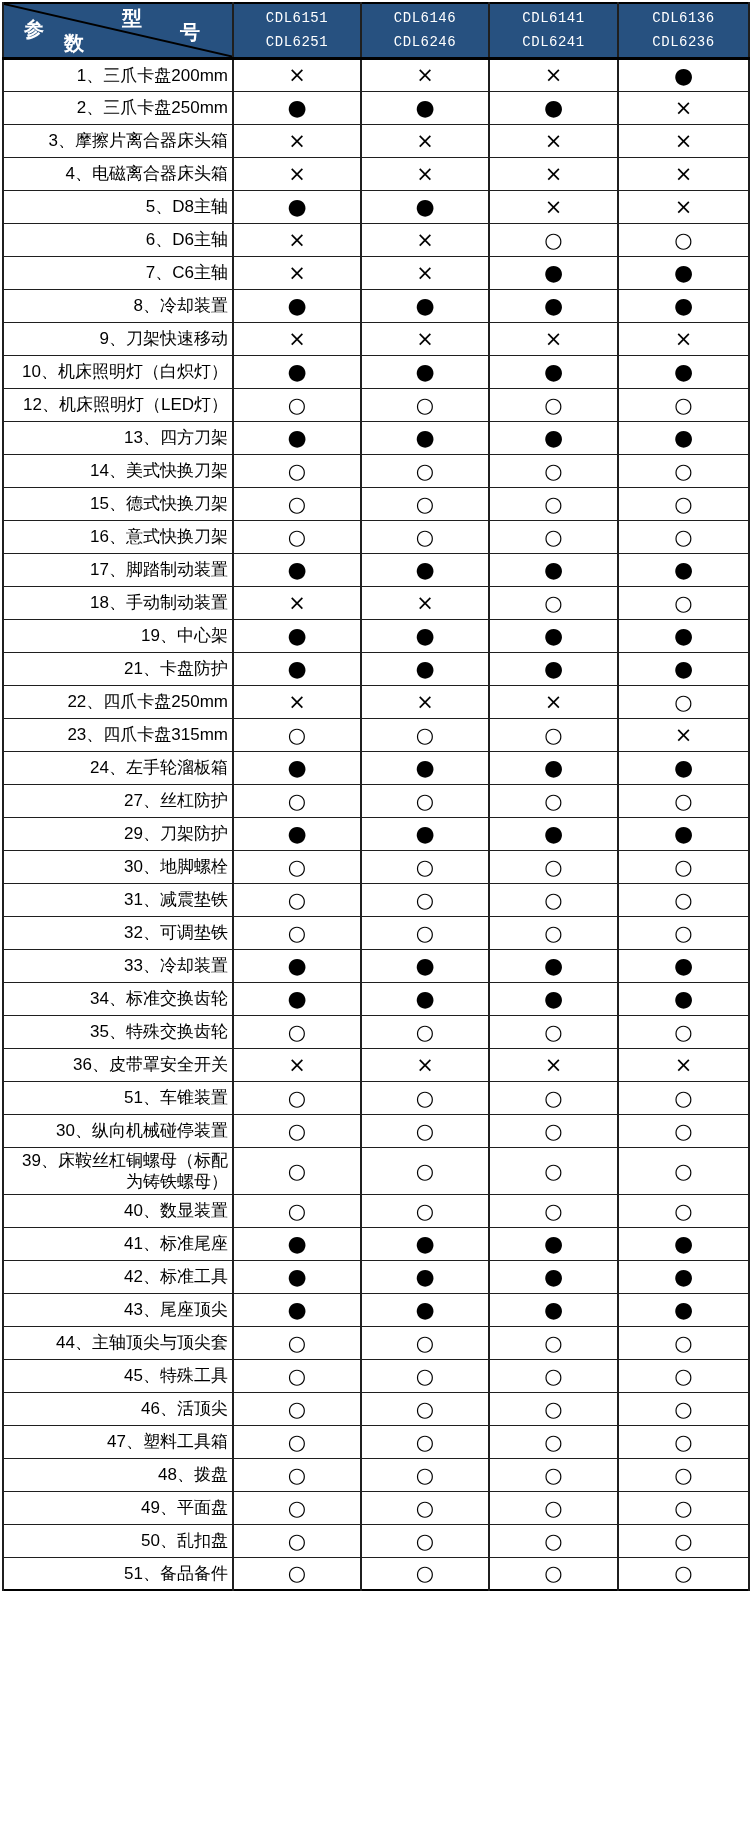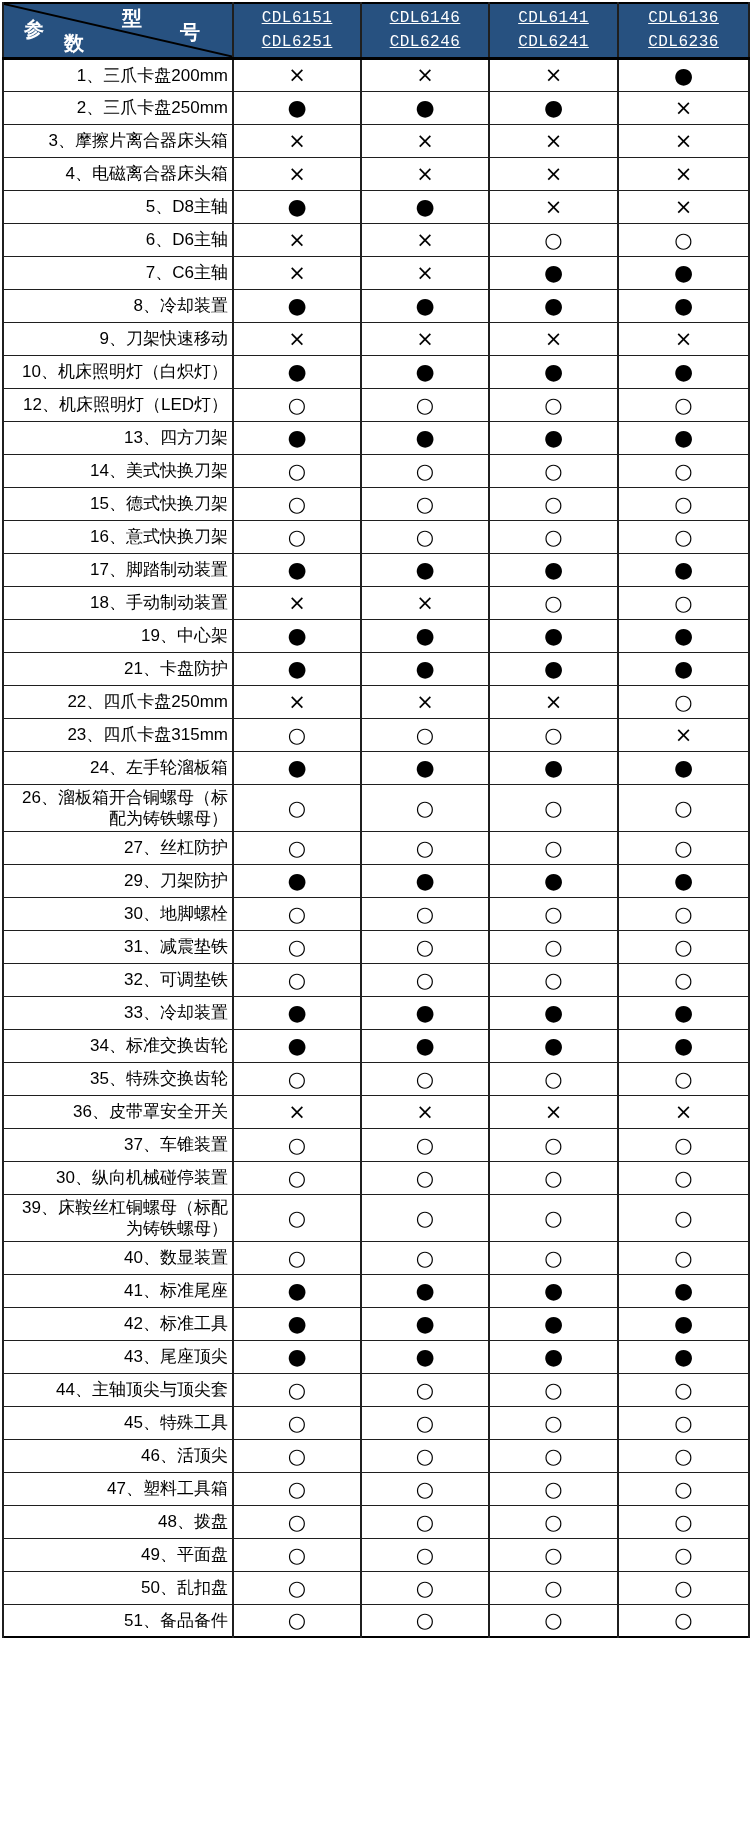--- a/index.html
+++ b/index.html
@@ -48,25 +48,24 @@
     font-weight: bold;
     color: var(--header-text, #ffffff);
     line-height: 20px;
   }
   .c-can  { left: 20px;  top: 15px; }
   .c-shu  { left: 60px;  top: 29px; }
   .c-xing { left: 118px; top: 4px;  }
   .c-hao  { left: 176px; top: 18px; }
   th .model-line {
     font-family: "Liberation Mono", "DejaVu Sans Mono", monospace;
-    font-size: 16px;
+    font-size: 14px;
     line-height: 24px;
     text-align: center;
     letter-spacing: 0.5px;
-    text-decoration: underline;
   }
   tbody td {
     height: 33px;
     background: #ffffff;
     color: #000000;
     vertical-align: middle;
   }
   td.label-cell {
     font-size: 17px;
     line-height: 21px;
@@ -271,27 +270,20 @@
           <td class="sym-cell cross">×</td>
         </tr>
         <tr>
           <td class="label-cell">24、左手轮溜板箱</td>
           <td class="sym-cell filled">●</td>
           <td class="sym-cell filled">●</td>
           <td class="sym-cell filled">●</td>
           <td class="sym-cell filled">●</td>
         </tr>
         <tr>
-          <td class="label-cell">26、溜板箱开合铜螺母（标配为铸铁螺母）</td>
-          <td class="sym-cell open">○</td>
-          <td class="sym-cell open">○</td>
-          <td class="sym-cell open">○</td>
-          <td class="sym-cell open">○</td>
-        </tr>
-        <tr>
           <td class="label-cell">27、丝杠防护</td>
           <td class="sym-cell open">○</td>
           <td class="sym-cell open">○</td>
           <td class="sym-cell open">○</td>
           <td class="sym-cell open">○</td>
         </tr>
         <tr>
           <td class="label-cell">29、刀架防护</td>
           <td class="sym-cell filled">●</td>
           <td class="sym-cell filled">●</td>
@@ -341,21 +333,21 @@
           <td class="sym-cell open">○</td>
         </tr>
         <tr>
           <td class="label-cell">36、皮带罩安全开关</td>
           <td class="sym-cell cross">×</td>
           <td class="sym-cell cross">×</td>
           <td class="sym-cell cross">×</td>
           <td class="sym-cell cross">×</td>
         </tr>
         <tr>
-          <td class="label-cell">37、车锥装置</td>
+          <td class="label-cell">51、车锥装置</td>
           <td class="sym-cell open">○</td>
           <td class="sym-cell open">○</td>
           <td class="sym-cell open">○</td>
           <td class="sym-cell open">○</td>
         </tr>
         <tr>
           <td class="label-cell">30、纵向机械碰停装置</td>
           <td class="sym-cell open">○</td>
           <td class="sym-cell open">○</td>
           <td class="sym-cell open">○</td>

